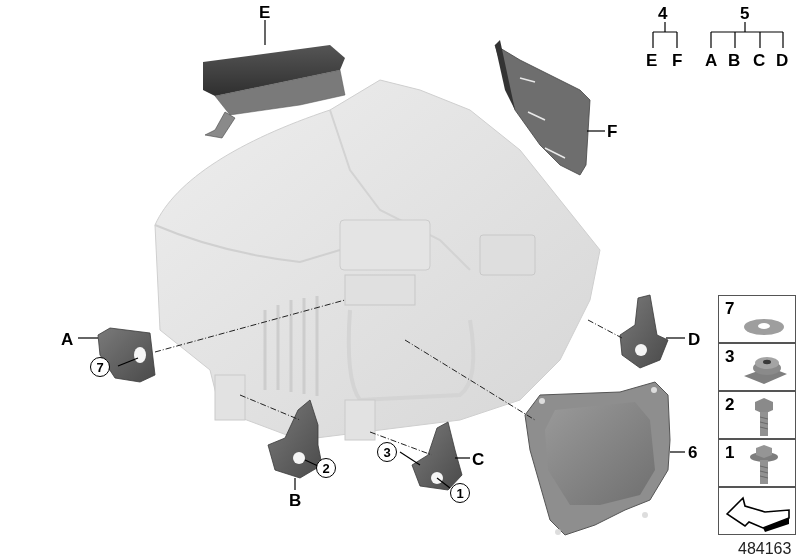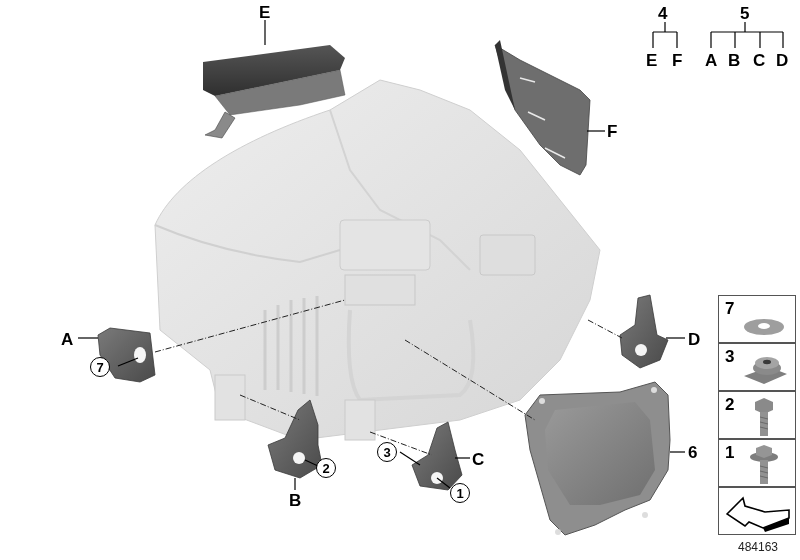--- a/index.html
+++ b/index.html
@@ -9,21 +9,21 @@
   .lbl { position:absolute; font-weight:bold; font-size:17px; color:#000;
          font-family:"Liberation Sans", sans-serif; line-height:1; }
   .circ { position:absolute; width:20px; height:20px; border:1.6px solid #000;
           border-radius:50%; background:#fff; font-weight:bold; font-size:13px;
           display:flex; align-items:center; justify-content:center;
           font-family:"Liberation Sans", sans-serif; box-sizing:border-box; }
   .legend { position:absolute; left:718px; top:295px; width:78px; }
   .cell { position:absolute; left:0; width:78px; border:1px solid #555;
           box-sizing:border-box; background:#fff; }
   .cell .num { position:absolute; left:6px; top:3px; font-weight:bold; font-size:17px; }
-  .fig-id { position:absolute; left:738px; top:540px; font-size:12px; color:#222; }
+  .fig-id { position:absolute; left:738px; top:540px; font-size:16px; color:#222; }
   .tree { position:absolute; }
 </style>
 </head>
 <body>
 
 <svg class="canvas" viewBox="0 0 800 560" xmlns="http://www.w3.org/2000/svg">
   <defs>
     <linearGradient id="housing" x1="0" y1="0" x2="1" y2="1">
       <stop offset="0" stop-color="#eeeeee"></stop>
       <stop offset="1" stop-color="#d6d6d6"></stop>

